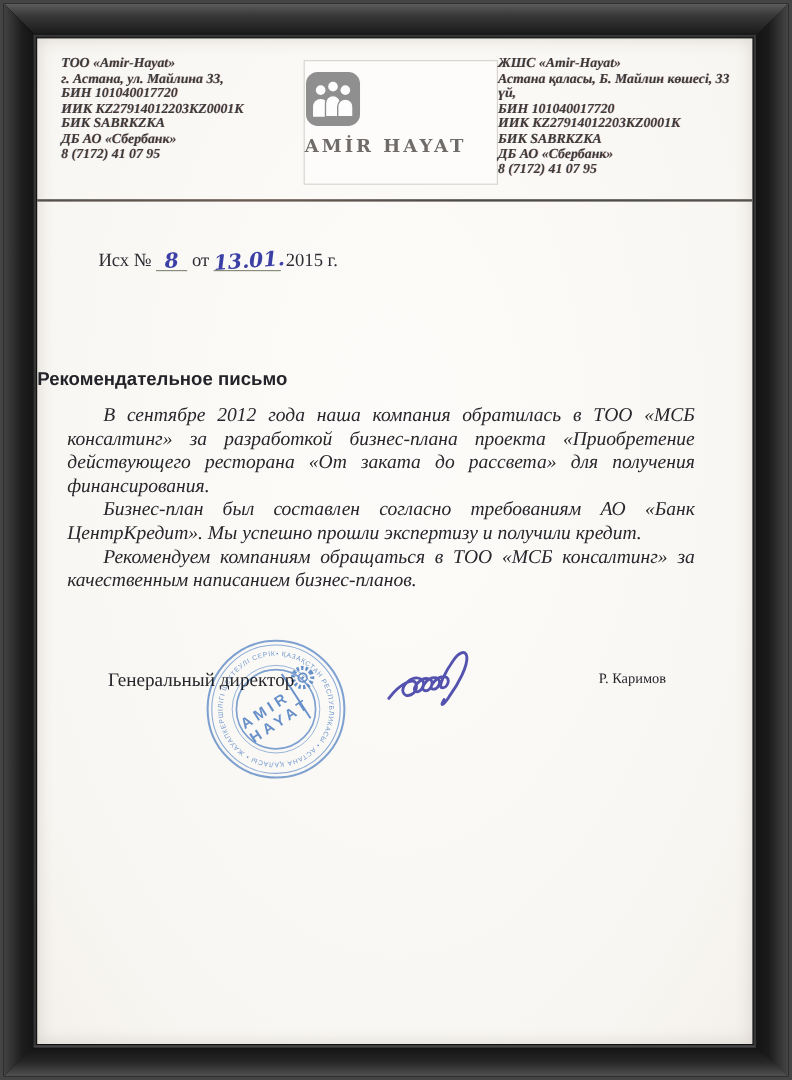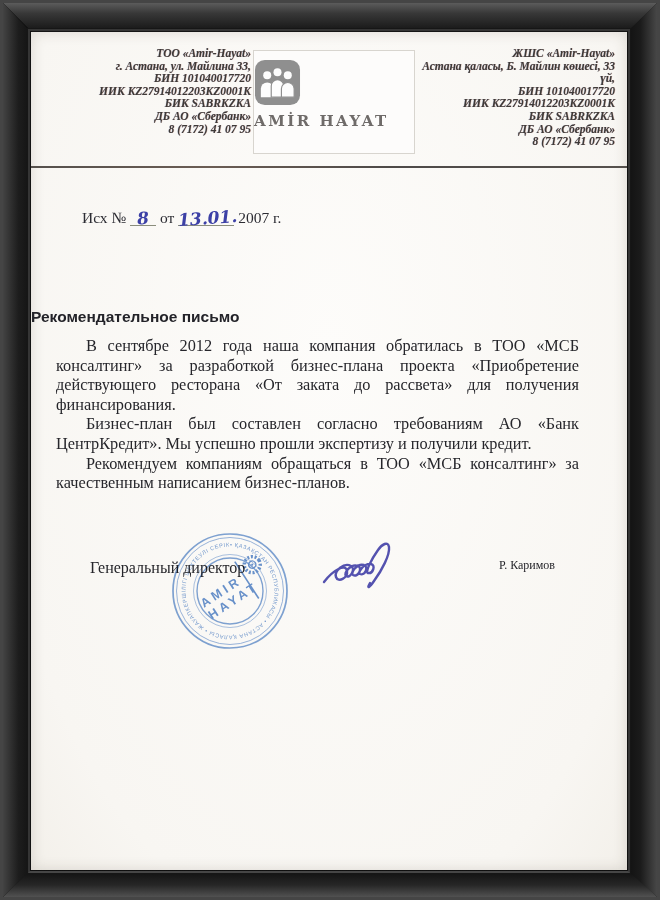--- a/index.html
+++ b/index.html
@@ -20,21 +20,21 @@
   .f-right{top:3px;bottom:3px;right:3px;width:30px;
          background:linear-gradient(270deg,#474747 0%,#1b1b1b 55%,#111 100%);
          clip-path:polygon(0 29px,100% 0,100% 100%,0 calc(100% - 27px));}
   .lip{position:absolute;left:28px;top:29px;right:30px;bottom:27px;
        border:2px solid #353535;border-bottom-color:#464646;box-shadow:0 0 0 1px #161616;}
   
   .paper{position:absolute;left:31px;top:32px;width:596px;height:838px;
          background:radial-gradient(ellipse at 50% 38%,#fdfcfa 0%,#f8f6f2 80%,#f3f0ea 100%);
          box-shadow:inset 0 0 14px rgba(60,50,40,.16);}
   
-  .lh-block{position:absolute;top:15px;width:200px;text-align:right;
+  .lh-block{position:absolute;top:15px;width:200px;text-align:left;
             font-style:italic;font-weight:bold;font-size:11.5px;line-height:12.6px;
             color:#3e3a38;text-shadow:.5px 0 0 rgba(150,45,30,.28), -.5px 0 0 rgba(40,70,160,.18);}
   .lh-left{left:20px;}
   .lh-right{left:384px;}
   .logo-box{position:absolute;left:222px;top:18px;width:160px;height:102px;
             border:1px solid #d8d5cf;background:#fdfcfb;text-align:left;}
   .logo-icon{margin-top:8px;}
   .logo-word{font-size:15px;letter-spacing:2.5px;color:#6f6b69;font-weight:bold;
              font-family:"DejaVu Serif",serif;margin-top:2px;}
   .separator{position:absolute;left:0;top:134px;width:596px;height:2px;
@@ -47,21 +47,21 @@
   .blank-date{width:56px;}
   .hw{font-style:italic;font-weight:bold;color:#3c40a6;font-size:17px;
       display:inline-block;transform:rotate(-4deg) translateY(1px);
       font-family:"DejaVu Serif",serif;}
   
   .title{position:absolute;left:0;top:276px;width:596px;text-align:left;
          font-family:"Liberation Sans","DejaVu Sans",sans-serif;
          font-weight:bold;font-size:15.5px;color:#232329;}
   .body-text{position:absolute;left:25px;top:304px;width:523px;
              font-size:16.3px;line-height:19.6px;color:#26262b;text-align:justify;}
-  .body-text p{margin:0;text-indent:30px;}
+  .body-text p{margin:0;text-indent:30px;font-style:italic;}
   
   .sig-label{position:absolute;left:59px;top:527px;font-size:16px;color:#26262b;}
   .sig-name{position:absolute;left:468px;top:526px;font-size:12px;color:#26262b;}
   .signature{position:absolute;left:288px;top:498px;}
   .stamp{position:absolute;left:139px;top:499px;mix-blend-mode:multiply;opacity:.85;}
 </style>
 </head>
 <body>
 
 <div class="scene">
@@ -109,21 +109,21 @@
       <div>8 (7172) 41 07 95</div>
     </div>
 
     <div class="separator"></div>
 
     <div class="ref-line">
       <span>Исх №</span>
       <span class="blank blank-no"><span class="hw">8</span></span>
       <span>от</span>
       <span class="blank blank-date"><span class="hw">13.01.</span></span>
-      <span>2007 г.</span>
+      <span>2015 г.</span>
     </div>
 
     <div class="title">Рекомендательное письмо</div>
 
     <div class="body-text">
       <p>В сентябре 2012 года наша компания обратилась в ТОО «МСБ консалтинг» за разработкой бизнес-плана проекта «Приобретение действующего ресторана «От заката до рассвета» для получения финансирования.</p>
       <p>Бизнес-план был составлен согласно требованиям АО «Банк ЦентрКредит». Мы успешно прошли экспертизу и получили кредит.</p>
       <p>Рекомендуем компаниям обращаться в ТОО «МСБ консалтинг» за качественным написанием бизнес-планов.</p>
     </div>
 

